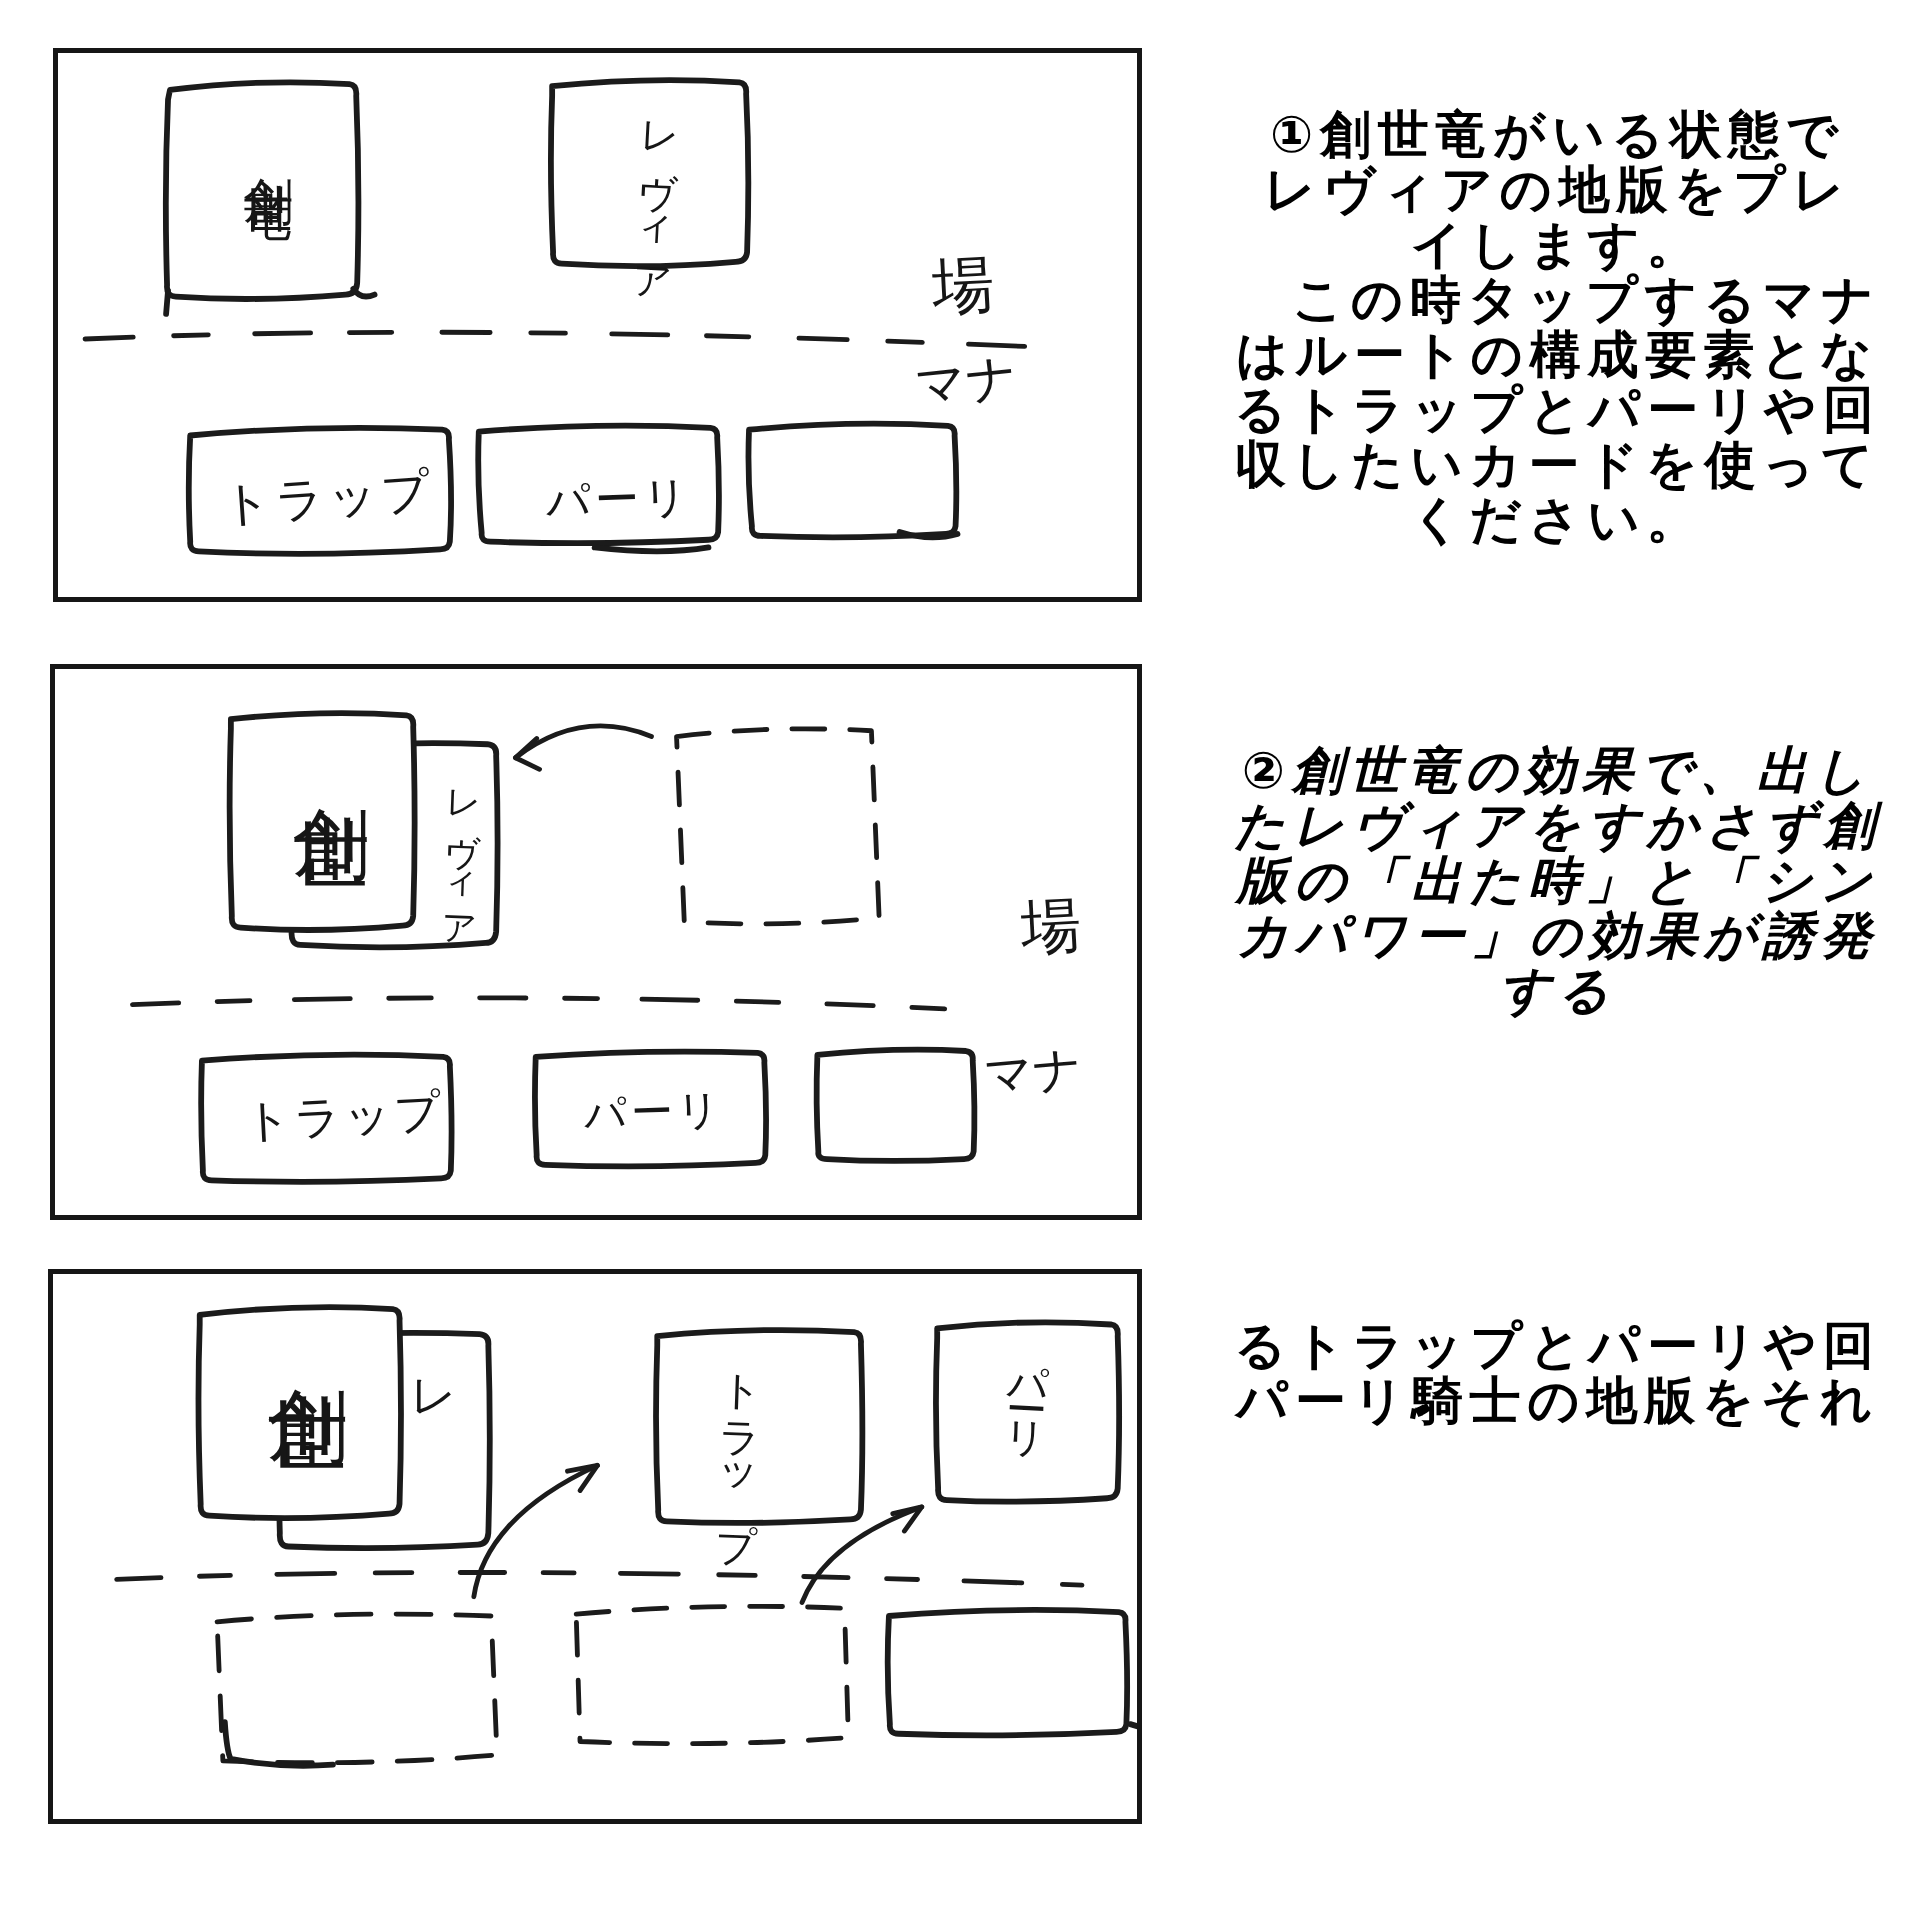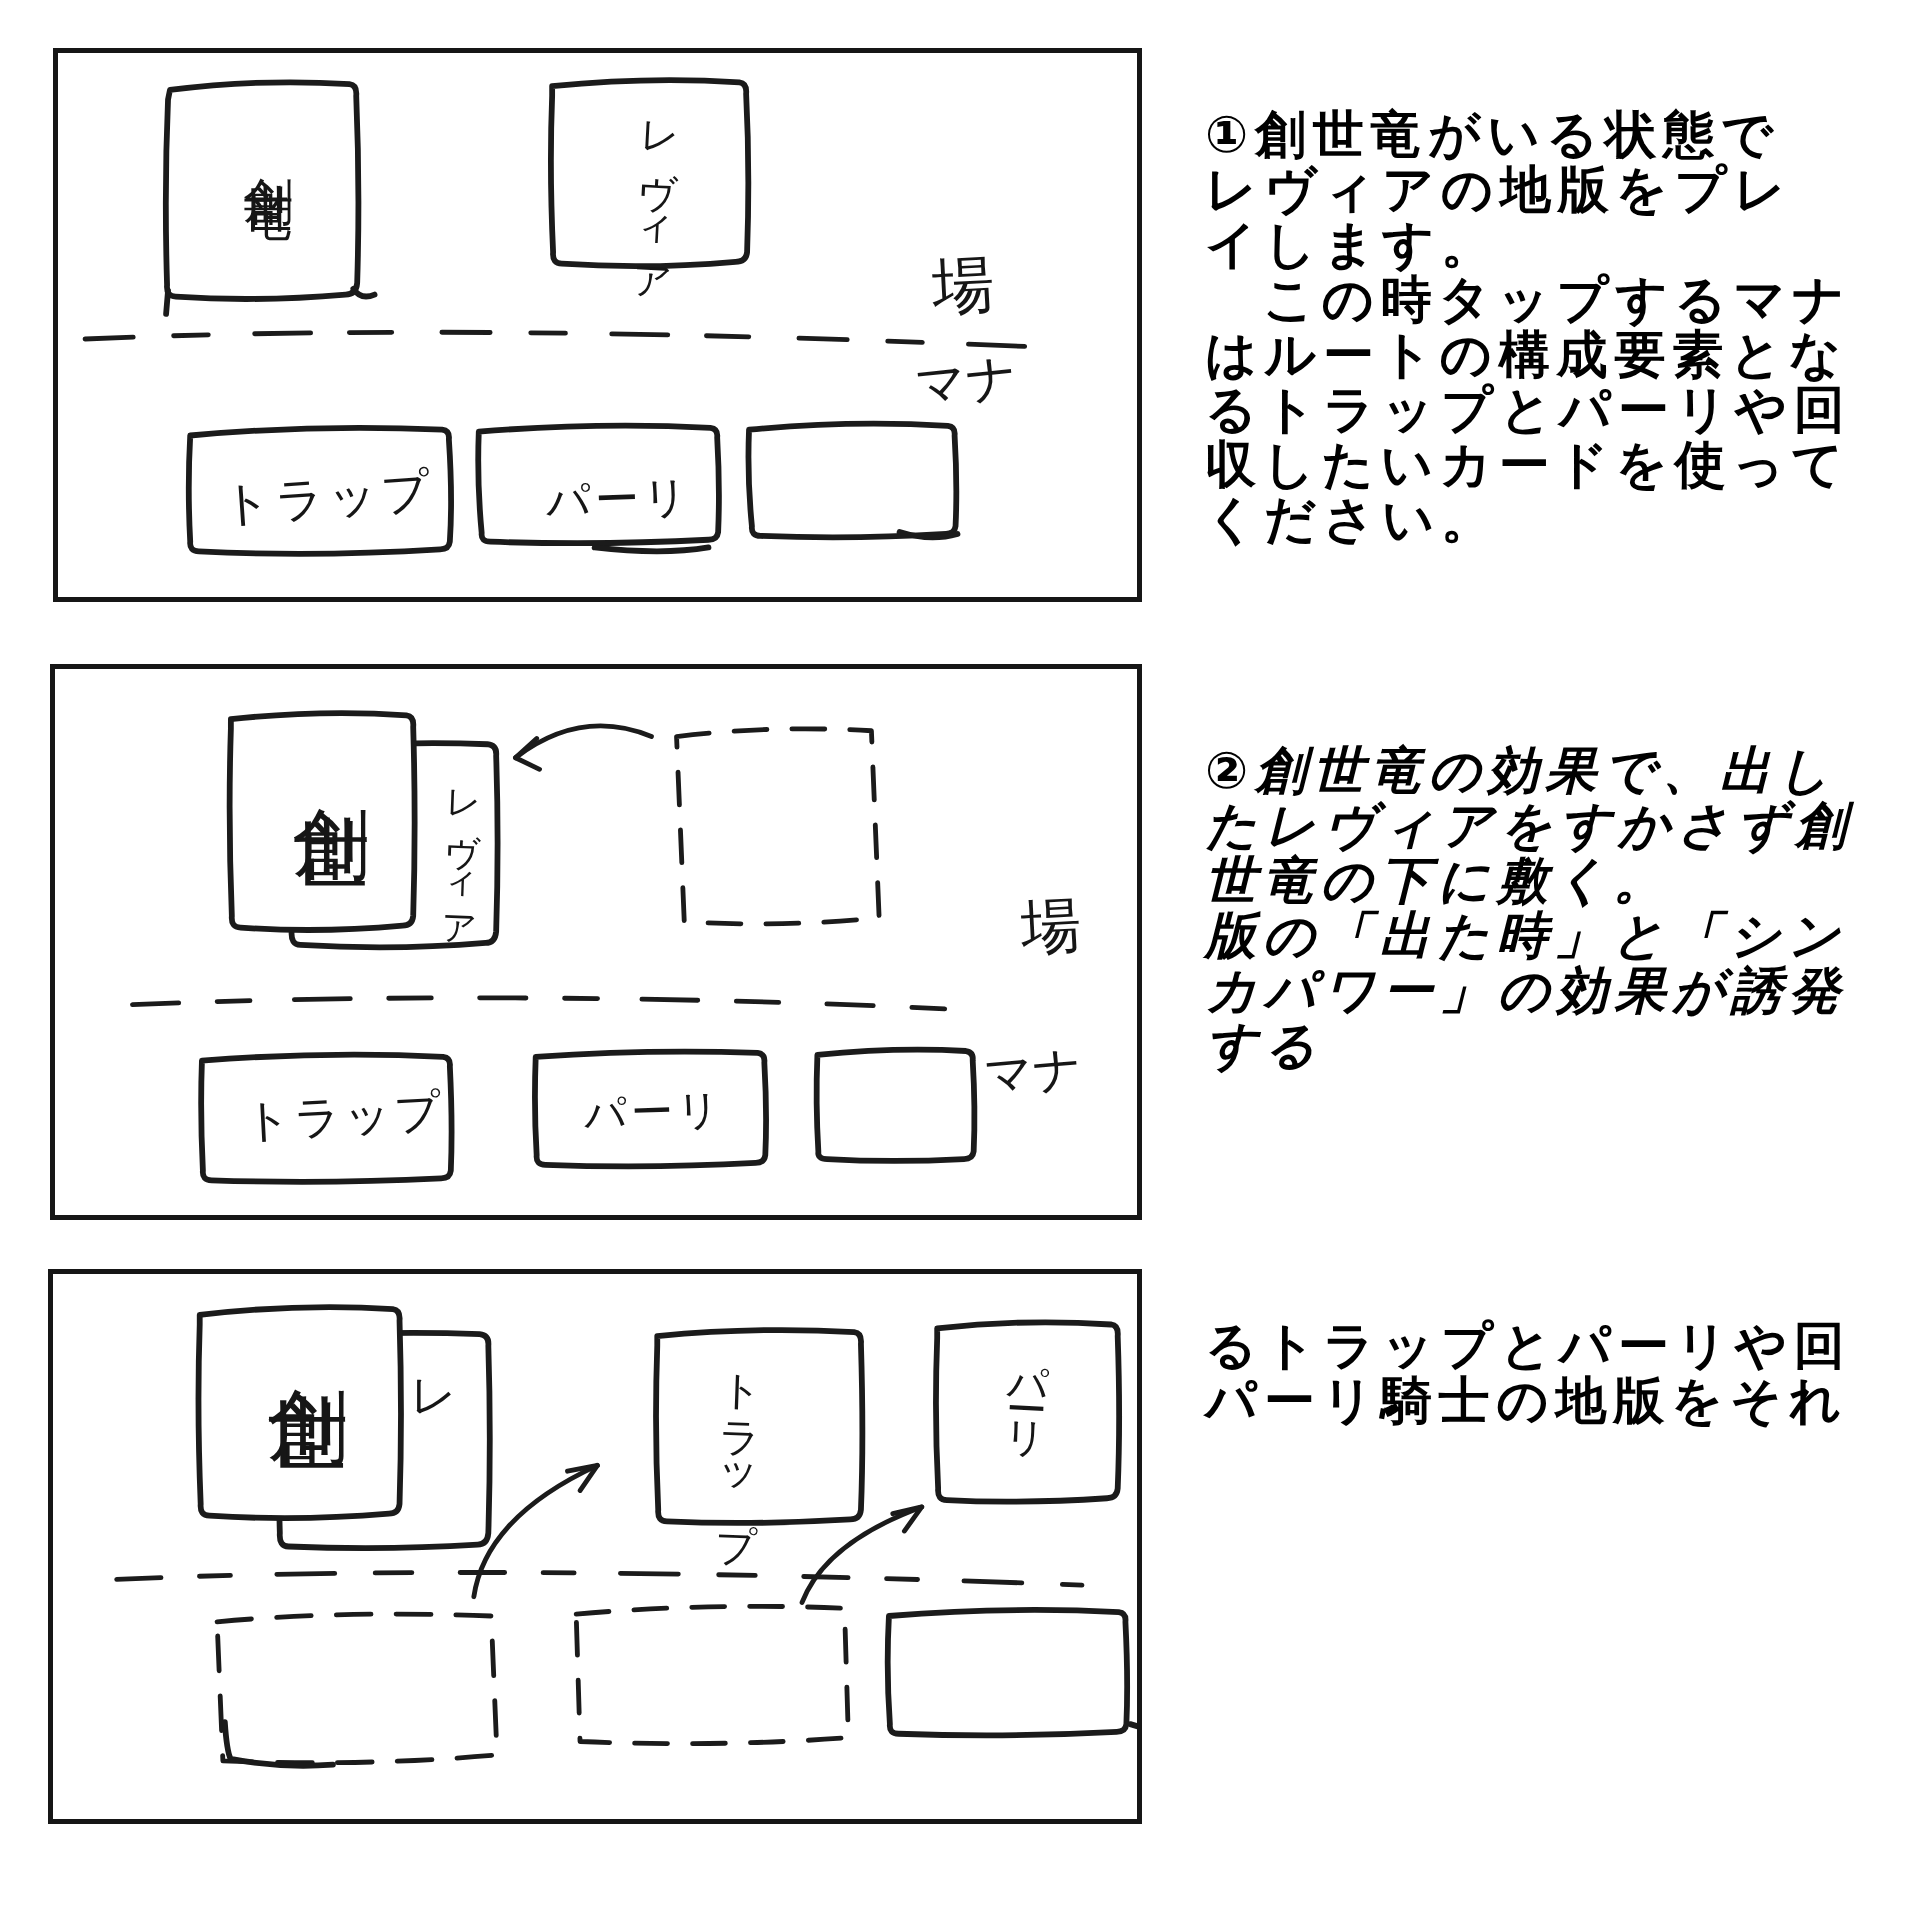--- a/index.html
+++ b/index.html
@@ -7,21 +7,21 @@
           font-family:"Liberation Sans",sans-serif;color:#111;}
   .panel{position:absolute;border:5.8px solid #161616;background:#fff;}
   .panel svg{position:absolute;left:0;top:0;}
   #panel1{left:53px;top:48px;width:1079px;height:544px;}
   #panel2{left:50px;top:664px;width:1082px;height:546px;}
   #panel3{left:48px;top:1269px;width:1084px;height:545px;}
   .hw{position:absolute;font-family:"DejaVu Sans",sans-serif;color:#161616;white-space:nowrap;}
   .vtext{writing-mode:vertical-rl;text-orientation:mixed;}
   .step{position:absolute;left:1205px;width:705px;
         font-family:"Liberation Serif","DejaVu Serif","DejaVu Sans",serif;
-        font-weight:700;font-size:51px;line-height:55px;letter-spacing:6.8px;color:#000;}
+        font-weight:700;font-size:51px;line-height:55px;letter-spacing:6.8px;color:#000;text-align:center;}
   #step1{top:108px;} #step2{top:744px;font-style:italic;} #step3{top:1319px;}
   path{stroke:#1b1b1b;fill:none;stroke-linecap:round;stroke-linejoin:round;}
   path.card{stroke-width:6;fill:#ffffff;}
   path.stroke{stroke-width:6;}
   path.dashline{stroke-width:5;}
   path.dashcard{stroke-width:5;}
   path.arrow{stroke-width:5;}
 </style>
 </head>
 <body>
@@ -98,21 +98,20 @@
       <div>イします。</div>
       <div>　この時タップするマナ</div>
       <div>はルートの構成要素とな</div>
       <div>るトラップとパーリや回</div>
       <div>収したいカードを使って</div>
       <div>ください。</div>
     </div>
   <div class="step" id="step2">
       <div>②創世竜の効果で、出し</div>
       <div>たレヴィアをすかさず創</div>
-      <div>世竜の下に敷く。</div>
       <div>版の「出た時」と「シン</div>
       <div>カパワー」の効果が誘発</div>
       <div>する</div>
     </div>
   <div class="step" id="step3">
       <div>るトラップとパーリや回</div>
       <div>パーリ騎士の地版をそれ</div>
     </div>
 
 </div>

